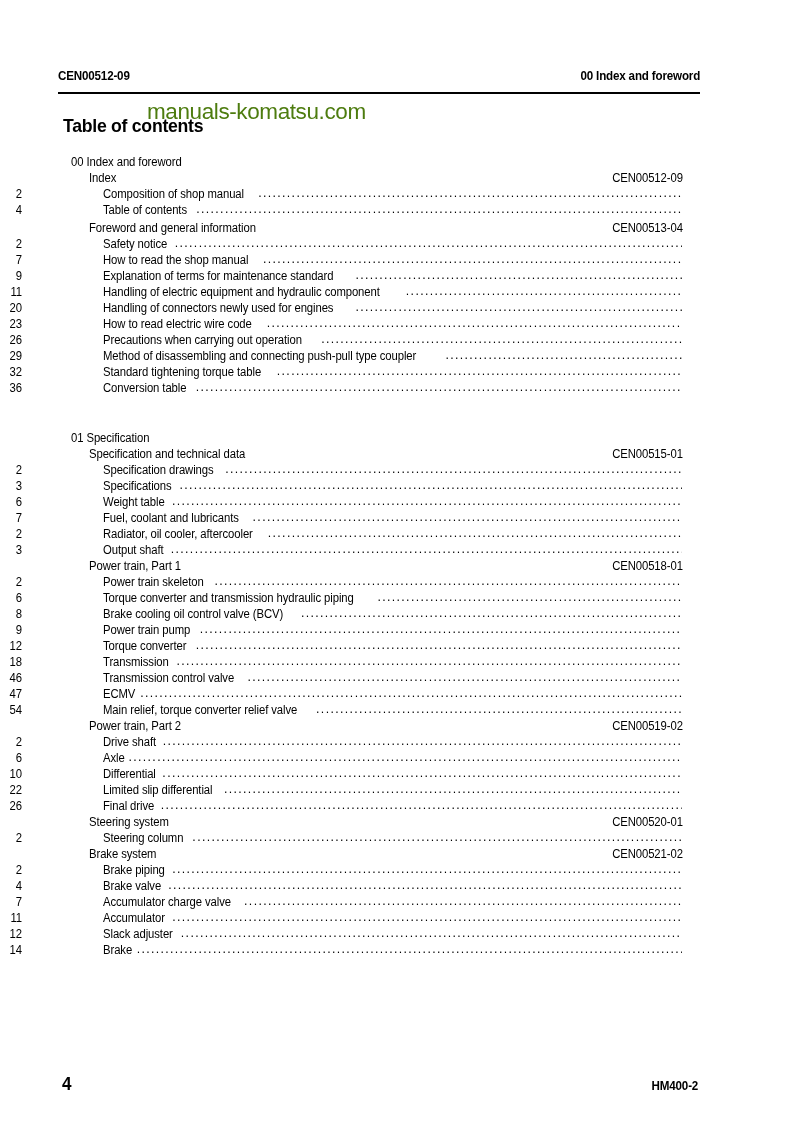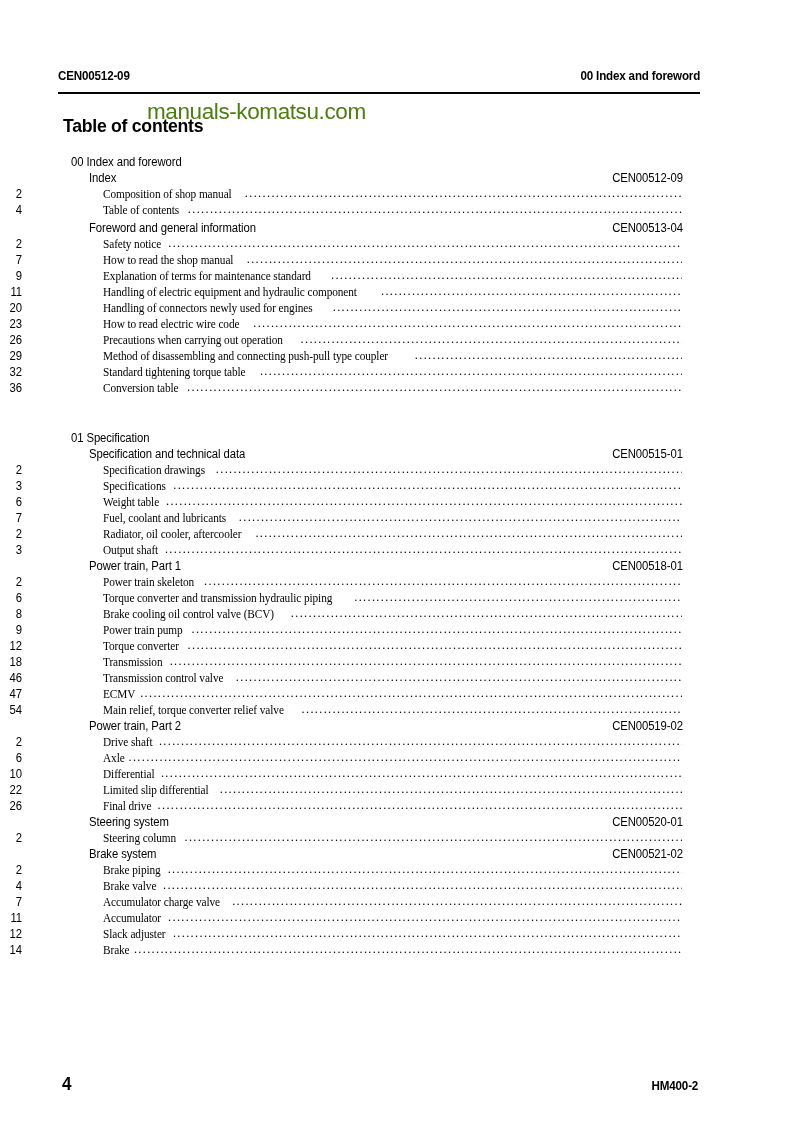--- a/index.html
+++ b/index.html
@@ -129,21 +129,20 @@
   .row.level2 {
     display: block;
   }
   .row.level2 .entry {
     position: absolute;
     left: 103px;
     right: 111px;
     top: 0;
     display: flex;
     align-items: flex-start;
-    font-family: Liberation Serif, serif;
   }
   .row.level2 .label {
     flex: 0 0 auto;
     transform: scaleX(0.92);
     transform-origin: left top;
   }
   .row.level2 .leader {
     flex: 1 1 auto;
     overflow: hidden;
     height: 16px;

